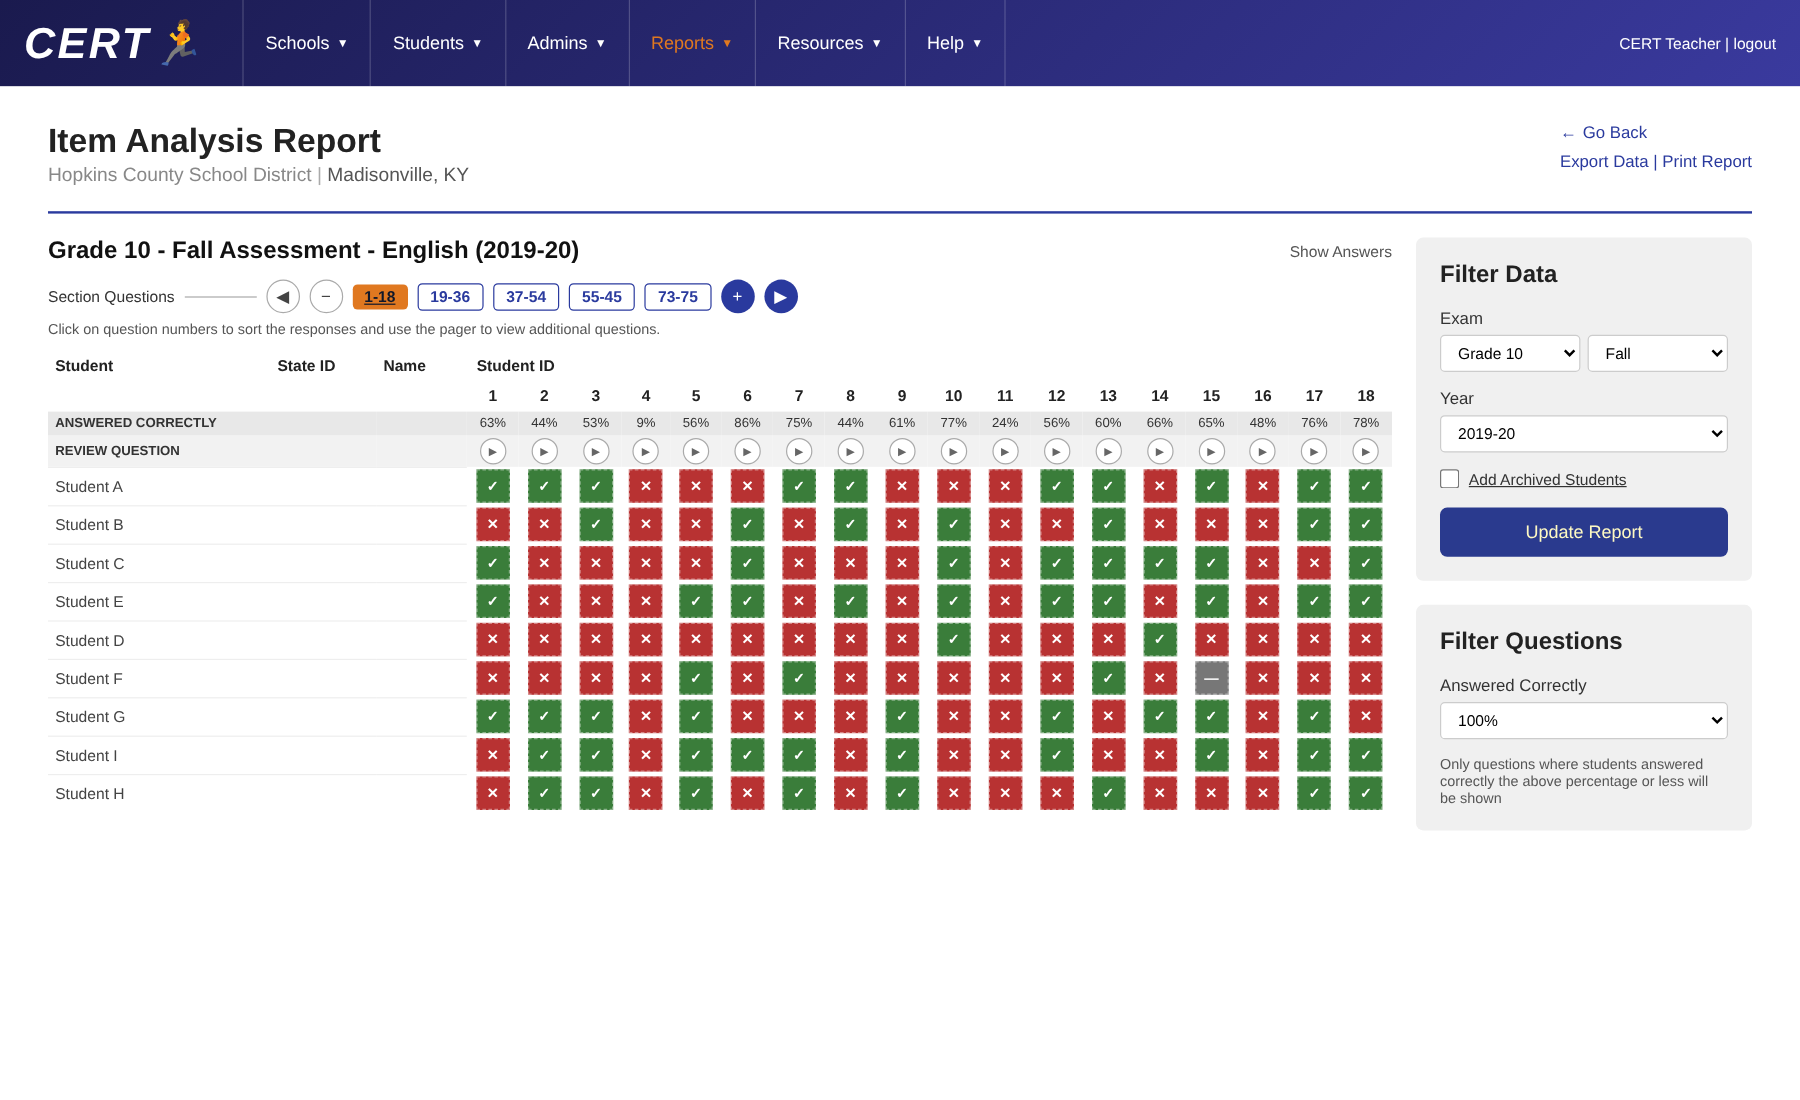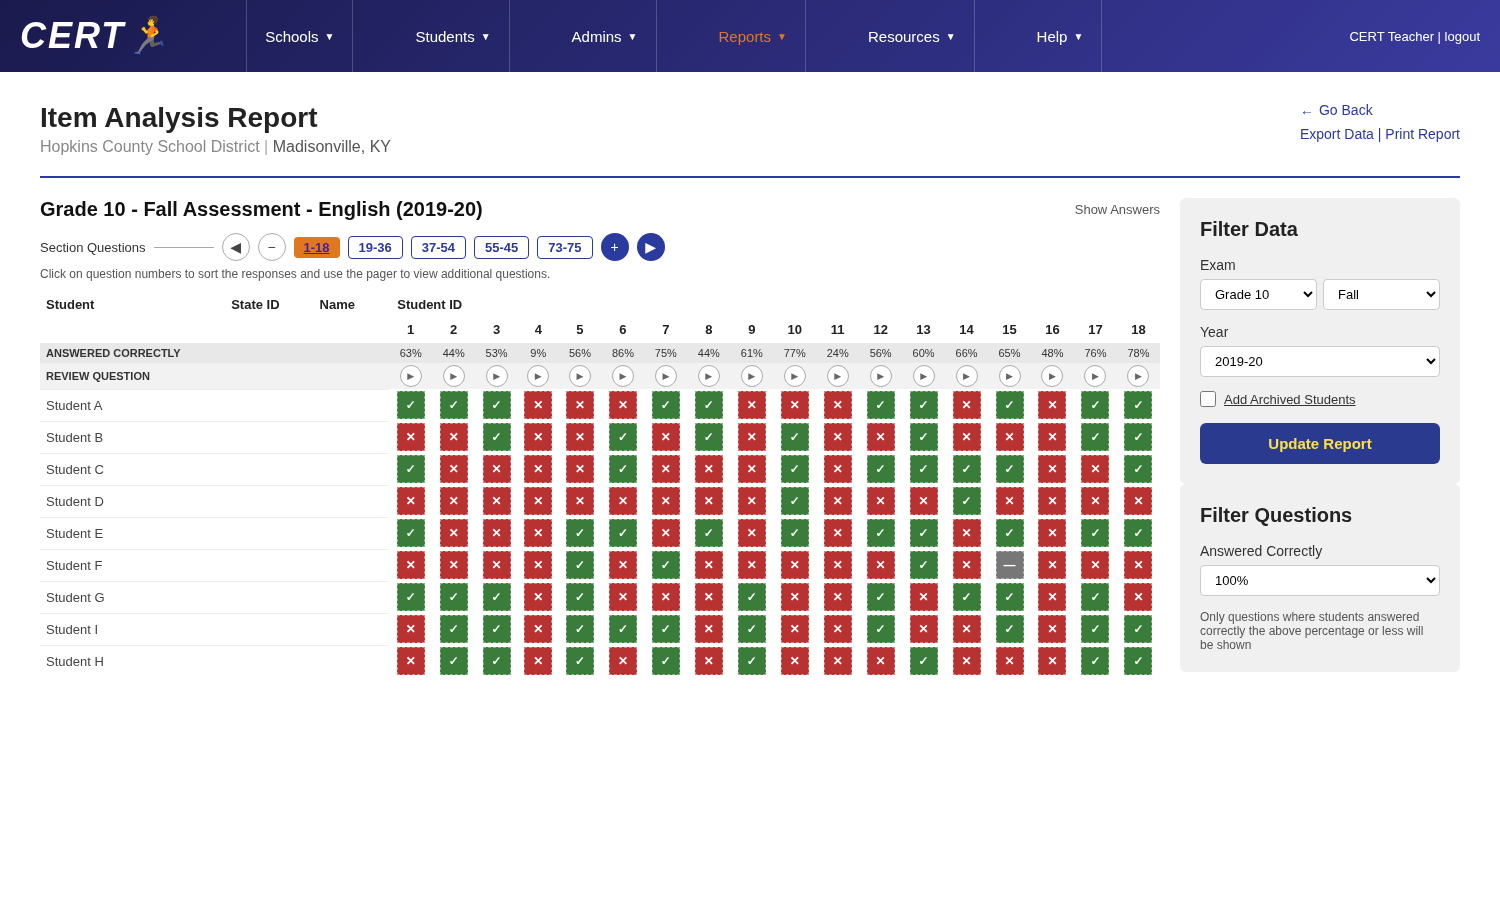--- a/index.html
+++ b/index.html
@@ -30,21 +30,20 @@
     .nav-item {
       color: white;
       padding: 0 18px;
       height: 72px;
       display: flex;
       align-items: center;
       cursor: pointer;
       font-size: 15px;
       border-right: 1px solid rgba(255,255,255,0.2);
       gap: 6px;
-      margin-left: 44px;
     }
     .nav-item:first-child { border-left: 1px solid rgba(255,255,255,0.2); }
     .nav-item.active { color: #e07820; }
     .nav-item .chevron { font-size: 10px; }
     .nav-user {
       color: white;
       font-size: 13px;
       margin-left: auto;
     }
 
@@ -157,21 +156,21 @@
     }
     .sq-range {
       padding: 3px 10px;
       border-radius: 4px;
       font-size: 13px;
       font-weight: bold;
       cursor: pointer;
     }
     .sq-range.active {
       background: #e07820;
-      color: #4c1d95;
+      color: #0f172a;
       text-decoration: underline;
     }
     .sq-range.inactive {
       background: white;
       border: 1px solid #2a3a9e;
       color: #2a3a9e;
     }
     .sq-nav {
       width: 28px;
       height: 28px;
@@ -301,20 +300,21 @@
       cursor: pointer;
       font-size: 9px;
       color: #666;
     }
 
     
     .sidebar-section {
       background: #f0f0f0;
       border-radius: 6px;
       padding: 20px;
+      margin-bottom: 20px;
     }
     .sidebar-section h3 {
       font-size: 20px;
       font-weight: bold;
       color: #222;
       margin-bottom: 16px;
     }
     .filter-row {
       margin-bottom: 14px;
     }
@@ -352,25 +352,25 @@
     }
     .checkbox-row label {
       font-size: 13px;
       color: #333;
       text-decoration: underline;
     }
     .update-btn {
       width: 100%;
       padding: 12px;
       background: #2a3a8e;
-      color: #fde047;
+      color: #fef9c3;
       border: none;
       border-radius: 6px;
       font-size: 15px;
-      font-weight: bold;
+      font-weight: normal;
       cursor: pointer;
     }
     .filter-hint {
       font-size: 12px;
       color: #555;
       margin-top: 8px;
     }
   </style>
 </head>
 <body>
@@ -600,20 +600,43 @@
               <td class="answer-cell"><span class="cell-wrong">✕</span></td>
               <td class="answer-cell"><span class="cell-correct">✓</span></td>
               <td class="answer-cell"><span class="cell-correct">✓</span></td>
               <td class="answer-cell"><span class="cell-correct">✓</span></td>
               <td class="answer-cell"><span class="cell-correct">✓</span></td>
               <td class="answer-cell"><span class="cell-wrong">✕</span></td>
               <td class="answer-cell"><span class="cell-wrong">✕</span></td>
               <td class="answer-cell"><span class="cell-correct">✓</span></td>
             </tr>
             <tr class="row-student">
+              <td class="col-student" style="border-top: 1px solid rgb(238, 238, 238);">Student E</td>
+              <td class="col-stateid" style="border-top: 1px solid rgb(238, 238, 238);"></td>
+              <td class="col-name" style="border-top: 1px solid rgb(238, 238, 238);"></td>
+              <td class="answer-cell"><span class="cell-correct">✓</span></td>
+              <td class="answer-cell"><span class="cell-wrong">✕</span></td>
+              <td class="answer-cell"><span class="cell-wrong">✕</span></td>
+              <td class="answer-cell"><span class="cell-wrong">✕</span></td>
+              <td class="answer-cell"><span class="cell-correct">✓</span></td>
+              <td class="answer-cell"><span class="cell-correct">✓</span></td>
+              <td class="answer-cell"><span class="cell-wrong">✕</span></td>
+              <td class="answer-cell"><span class="cell-correct">✓</span></td>
+              <td class="answer-cell"><span class="cell-wrong">✕</span></td>
+              <td class="answer-cell"><span class="cell-correct">✓</span></td>
+              <td class="answer-cell"><span class="cell-wrong">✕</span></td>
+              <td class="answer-cell"><span class="cell-correct">✓</span></td>
+              <td class="answer-cell"><span class="cell-correct">✓</span></td>
+              <td class="answer-cell"><span class="cell-wrong">✕</span></td>
+              <td class="answer-cell"><span class="cell-correct">✓</span></td>
+              <td class="answer-cell"><span class="cell-wrong">✕</span></td>
+              <td class="answer-cell"><span class="cell-correct">✓</span></td>
+              <td class="answer-cell"><span class="cell-correct">✓</span></td>
+            </tr>
+            <tr class="row-student">
               <td class="col-student" style="border-top: 1px solid rgb(238, 238, 238);">Student D</td>
               <td class="col-stateid" style="border-top: 1px solid rgb(238, 238, 238);"></td>
               <td class="col-name" style="border-top: 1px solid rgb(238, 238, 238);"></td>
               <td class="answer-cell"><span class="cell-wrong">✕</span></td>
               <td class="answer-cell"><span class="cell-wrong">✕</span></td>
               <td class="answer-cell"><span class="cell-wrong">✕</span></td>
               <td class="answer-cell"><span class="cell-wrong">✕</span></td>
               <td class="answer-cell"><span class="cell-wrong">✕</span></td>
               <td class="answer-cell"><span class="cell-wrong">✕</span></td>
               <td class="answer-cell"><span class="cell-wrong">✕</span></td>
@@ -621,43 +644,20 @@
               <td class="answer-cell"><span class="cell-wrong">✕</span></td>
               <td class="answer-cell"><span class="cell-correct">✓</span></td>
               <td class="answer-cell"><span class="cell-wrong">✕</span></td>
               <td class="answer-cell"><span class="cell-wrong">✕</span></td>
               <td class="answer-cell"><span class="cell-wrong">✕</span></td>
               <td class="answer-cell"><span class="cell-correct">✓</span></td>
               <td class="answer-cell"><span class="cell-wrong">✕</span></td>
               <td class="answer-cell"><span class="cell-wrong">✕</span></td>
               <td class="answer-cell"><span class="cell-wrong">✕</span></td>
               <td class="answer-cell"><span class="cell-wrong">✕</span></td>
-            </tr>
-            <tr class="row-student">
-              <td class="col-student" style="border-top: 1px solid rgb(238, 238, 238);">Student E</td>
-              <td class="col-stateid" style="border-top: 1px solid rgb(238, 238, 238);"></td>
-              <td class="col-name" style="border-top: 1px solid rgb(238, 238, 238);"></td>
-              <td class="answer-cell"><span class="cell-correct">✓</span></td>
-              <td class="answer-cell"><span class="cell-wrong">✕</span></td>
-              <td class="answer-cell"><span class="cell-wrong">✕</span></td>
-              <td class="answer-cell"><span class="cell-wrong">✕</span></td>
-              <td class="answer-cell"><span class="cell-correct">✓</span></td>
-              <td class="answer-cell"><span class="cell-correct">✓</span></td>
-              <td class="answer-cell"><span class="cell-wrong">✕</span></td>
-              <td class="answer-cell"><span class="cell-correct">✓</span></td>
-              <td class="answer-cell"><span class="cell-wrong">✕</span></td>
-              <td class="answer-cell"><span class="cell-correct">✓</span></td>
-              <td class="answer-cell"><span class="cell-wrong">✕</span></td>
-              <td class="answer-cell"><span class="cell-correct">✓</span></td>
-              <td class="answer-cell"><span class="cell-correct">✓</span></td>
-              <td class="answer-cell"><span class="cell-wrong">✕</span></td>
-              <td class="answer-cell"><span class="cell-correct">✓</span></td>
-              <td class="answer-cell"><span class="cell-wrong">✕</span></td>
-              <td class="answer-cell"><span class="cell-correct">✓</span></td>
-              <td class="answer-cell"><span class="cell-correct">✓</span></td>
             </tr>
             <tr class="row-student">
               <td class="col-student" style="border-top: 1px solid rgb(238, 238, 238);">Student F</td>
               <td class="col-stateid" style="border-top: 1px solid rgb(238, 238, 238);"></td>
               <td class="col-name" style="border-top: 1px solid rgb(238, 238, 238);"></td>
               <td class="answer-cell"><span class="cell-wrong">✕</span></td>
               <td class="answer-cell"><span class="cell-wrong">✕</span></td>
               <td class="answer-cell"><span class="cell-wrong">✕</span></td>
               <td class="answer-cell"><span class="cell-wrong">✕</span></td>
               <td class="answer-cell"><span class="cell-correct">✓</span></td>

